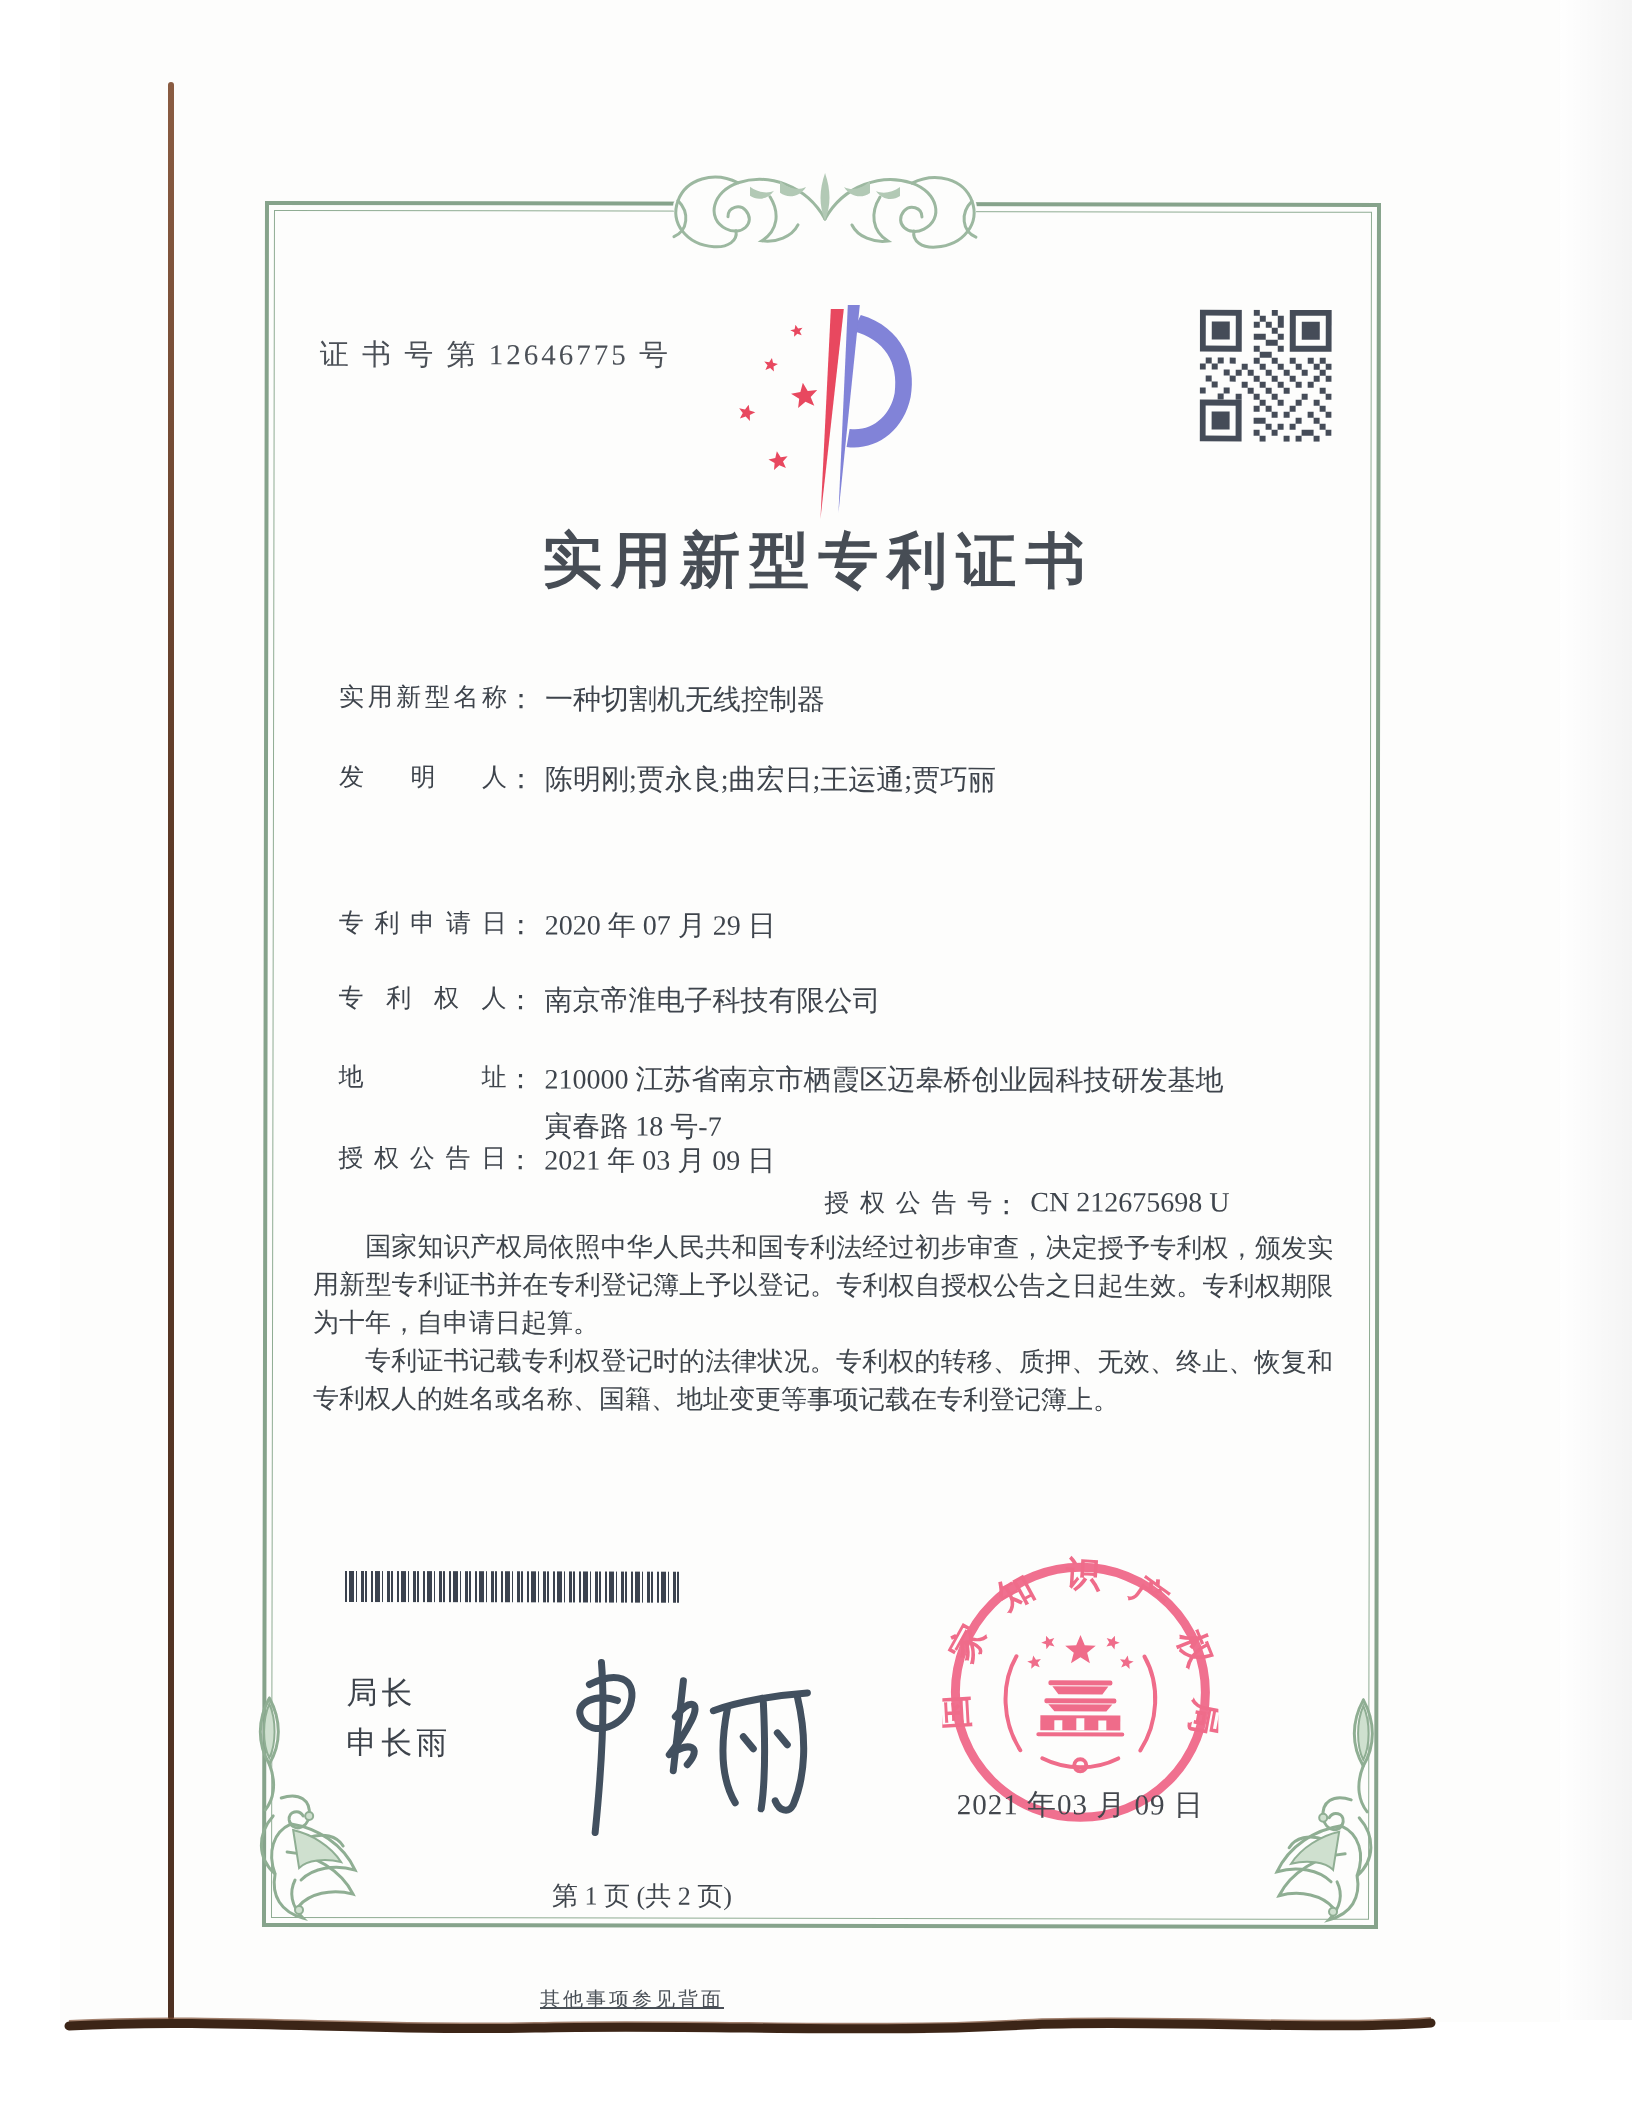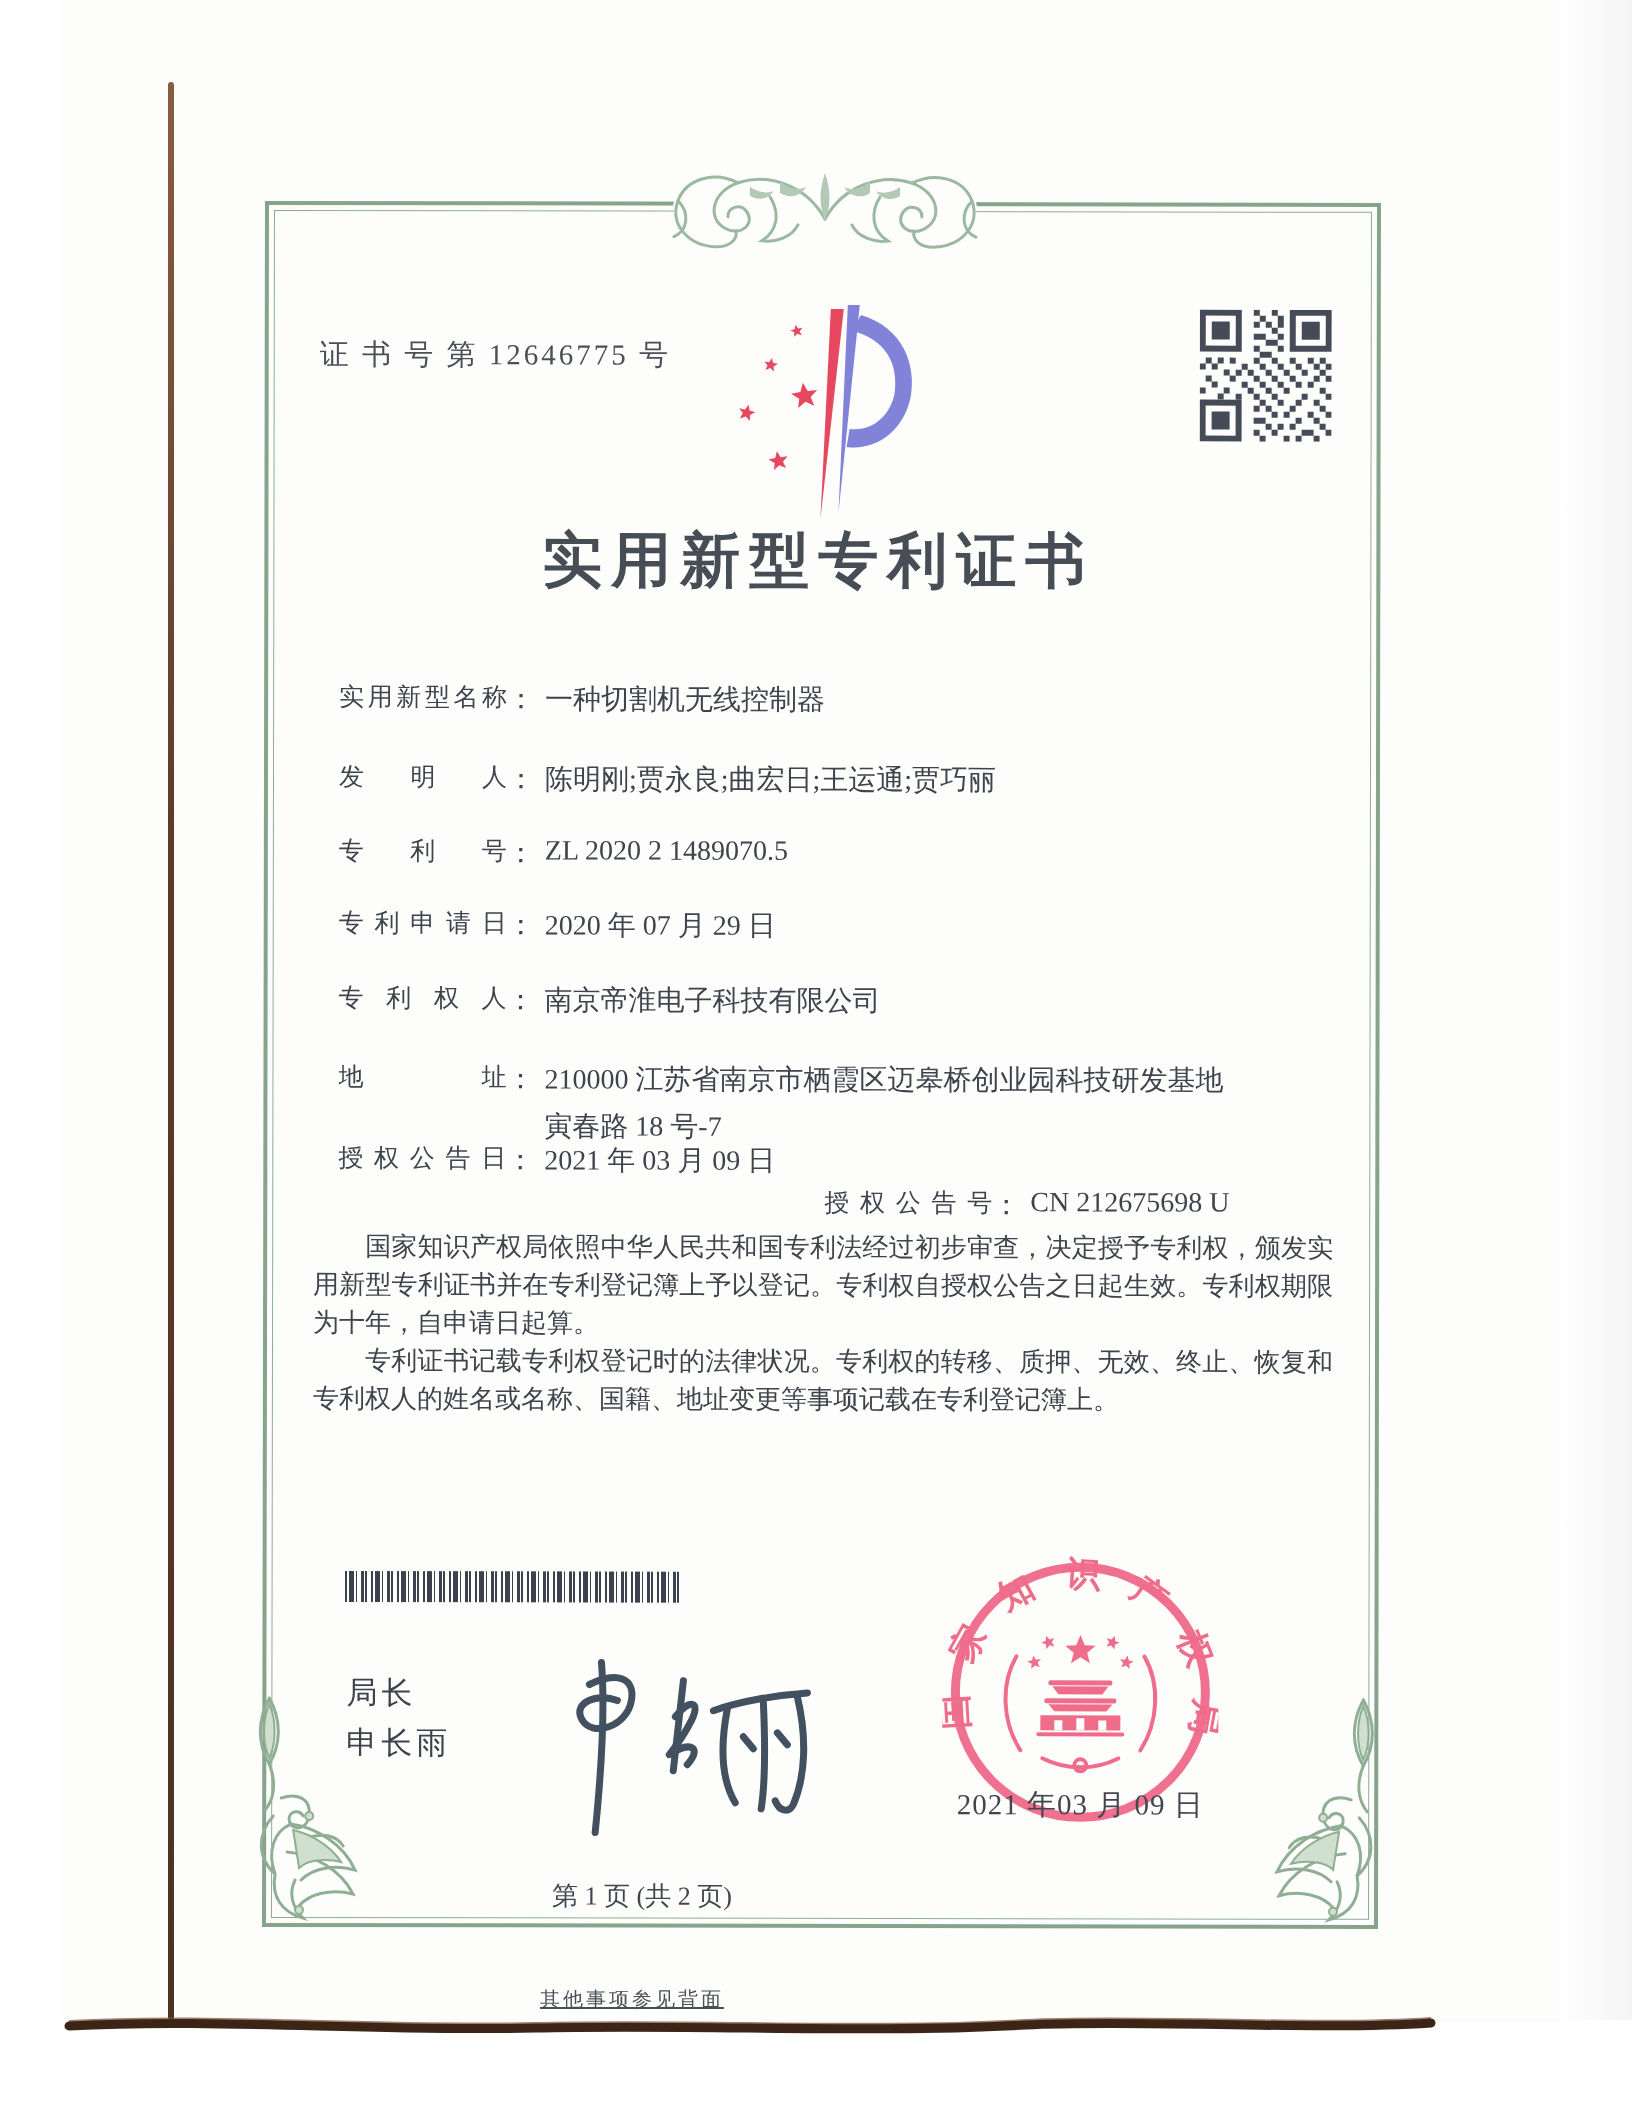--- a/index.html
+++ b/index.html
@@ -161,23 +161,20 @@
       </g>
     </svg>
 
     <div id="title" class="abs">实用新型专利证书</div>
 
     <div class="frow" style="top:680px;">
       <span class="flabel">实用新型名称</span><span class="fcolon">：</span><span class="fvalue">一种切割机无线控制器</span>
     </div>
     <div class="frow" style="top:760px;">
       <span class="flabel">发明人</span><span class="fcolon">：</span><span class="fvalue">陈明刚;贾永良;曲宏日;王运通;贾巧丽</span>
-    </div>
-    <div class="frow" style="top:834px;">
-      <span class="flabel">专利号</span><span class="fcolon">：</span><span class="fvalue">ZL 2020 2 1489070.5</span>
     </div>
     <div class="frow" style="top:906px;">
       <span class="flabel">专利申请日</span><span class="fcolon">：</span><span class="fvalue">2020 年 07 月 29 日</span>
     </div>
     <div class="frow" style="top:981px;">
       <span class="flabel">专利权人</span><span class="fcolon">：</span><span class="fvalue">南京帝淮电子科技有限公司</span>
     </div>
     <div class="frow" style="top:1060px;">
       <span class="flabel">地址</span><span class="fcolon">：</span><span class="fvalue"><span>210000 江苏省南京市栖霞区迈皋桥创业园科技研发基地</span><span class="addr2">寅春路 18 号-7</span></span>
     </div>

